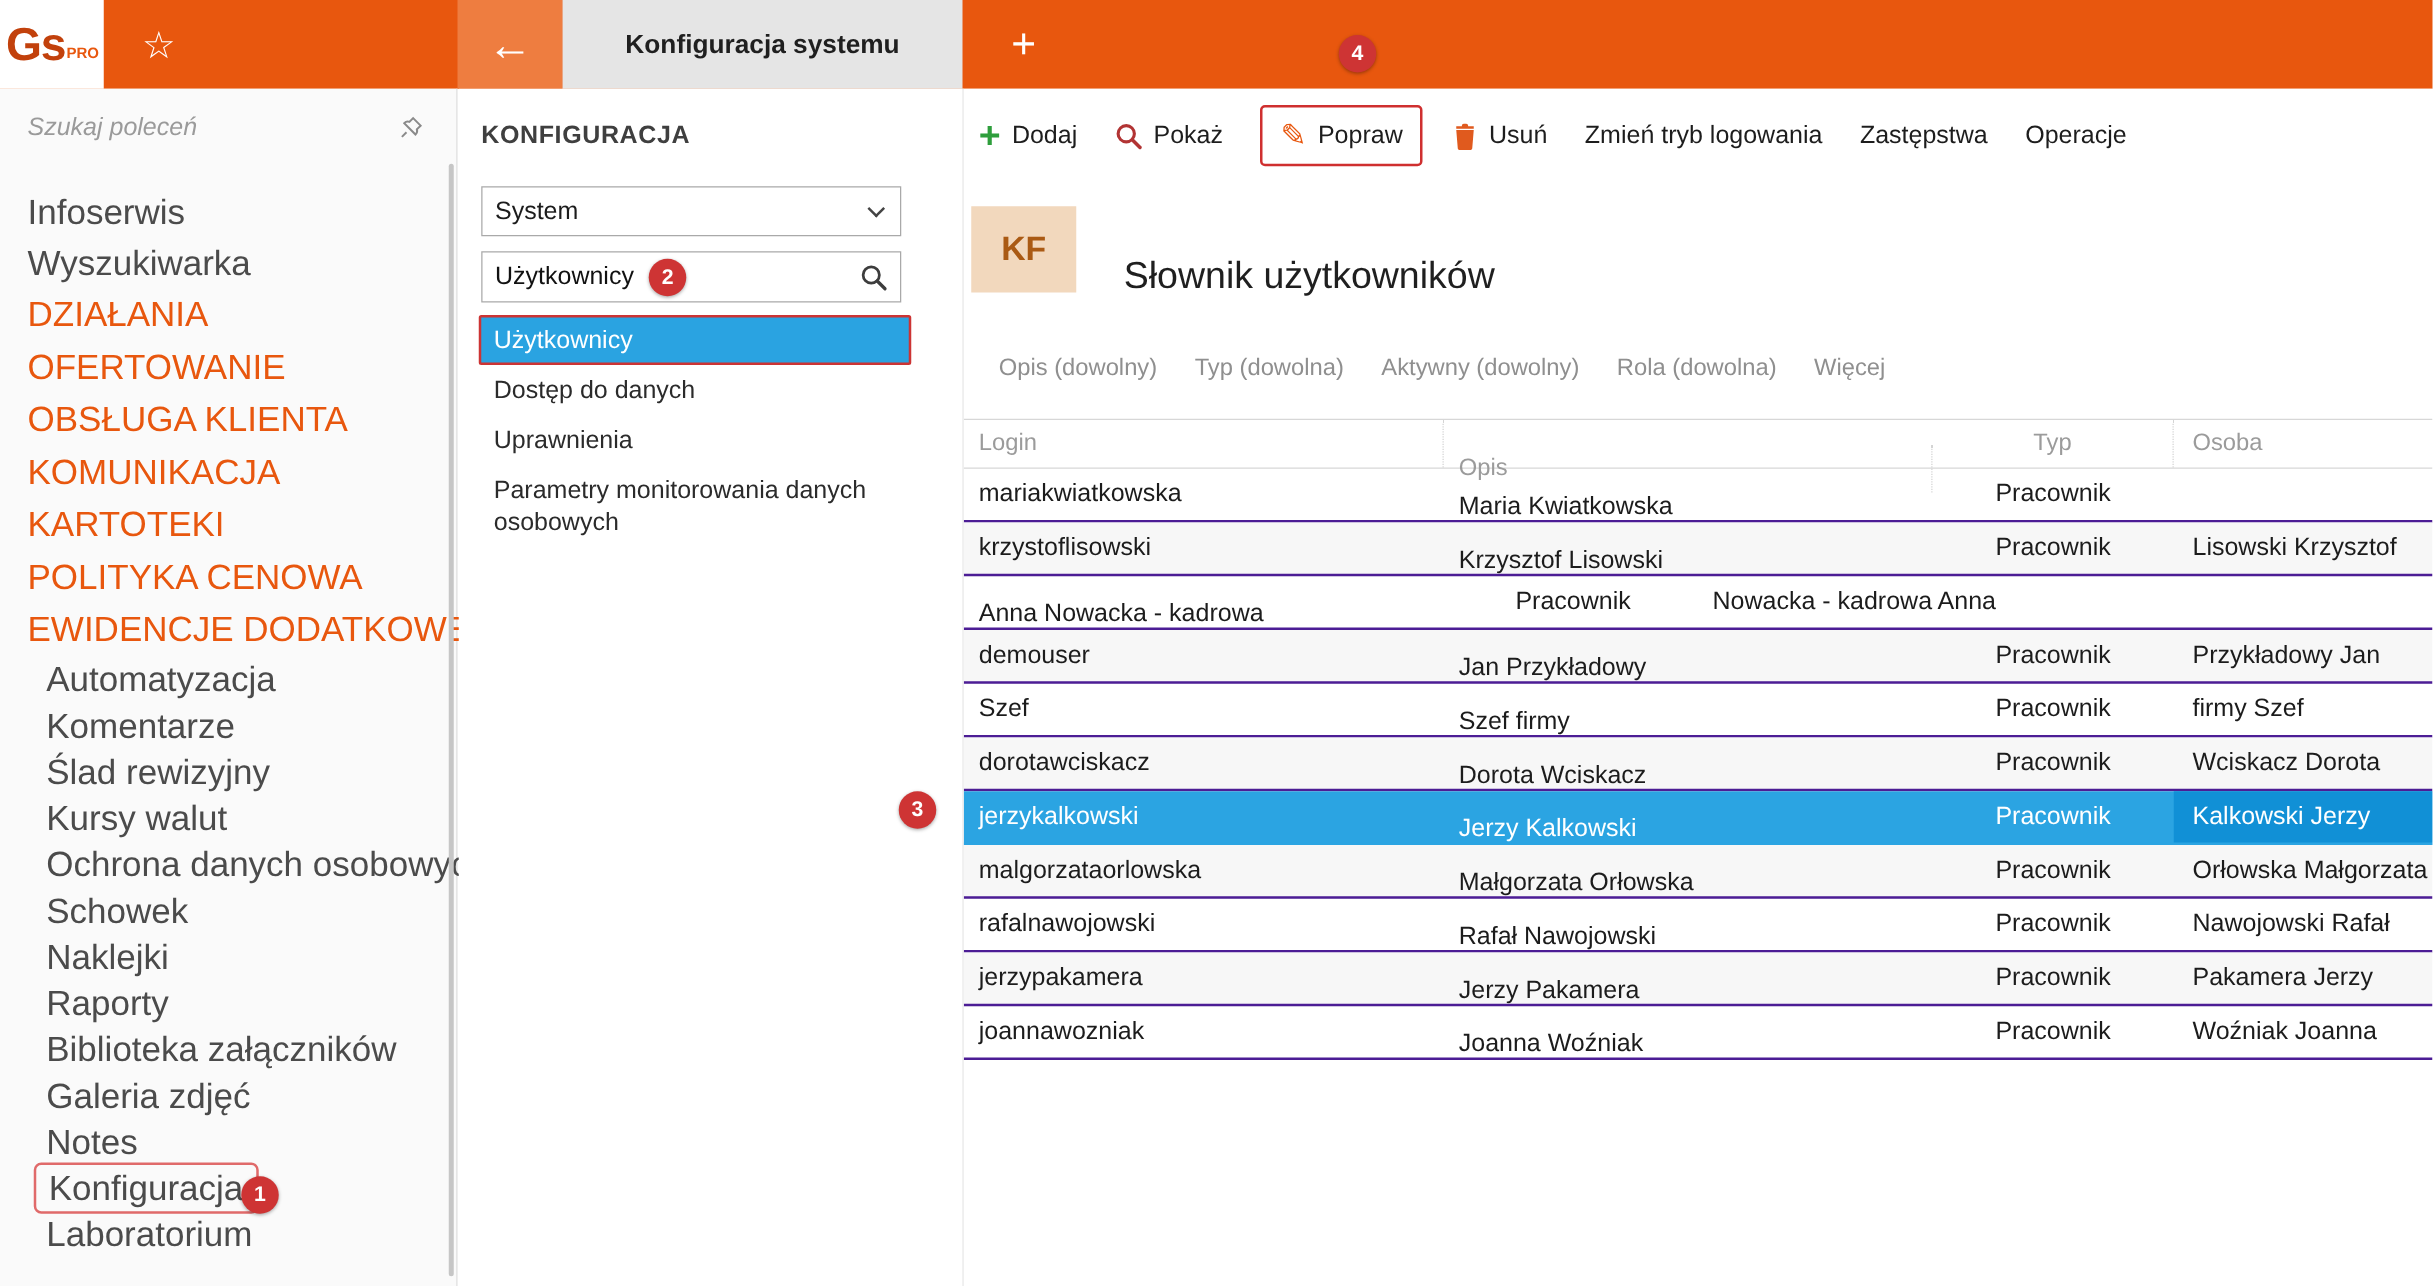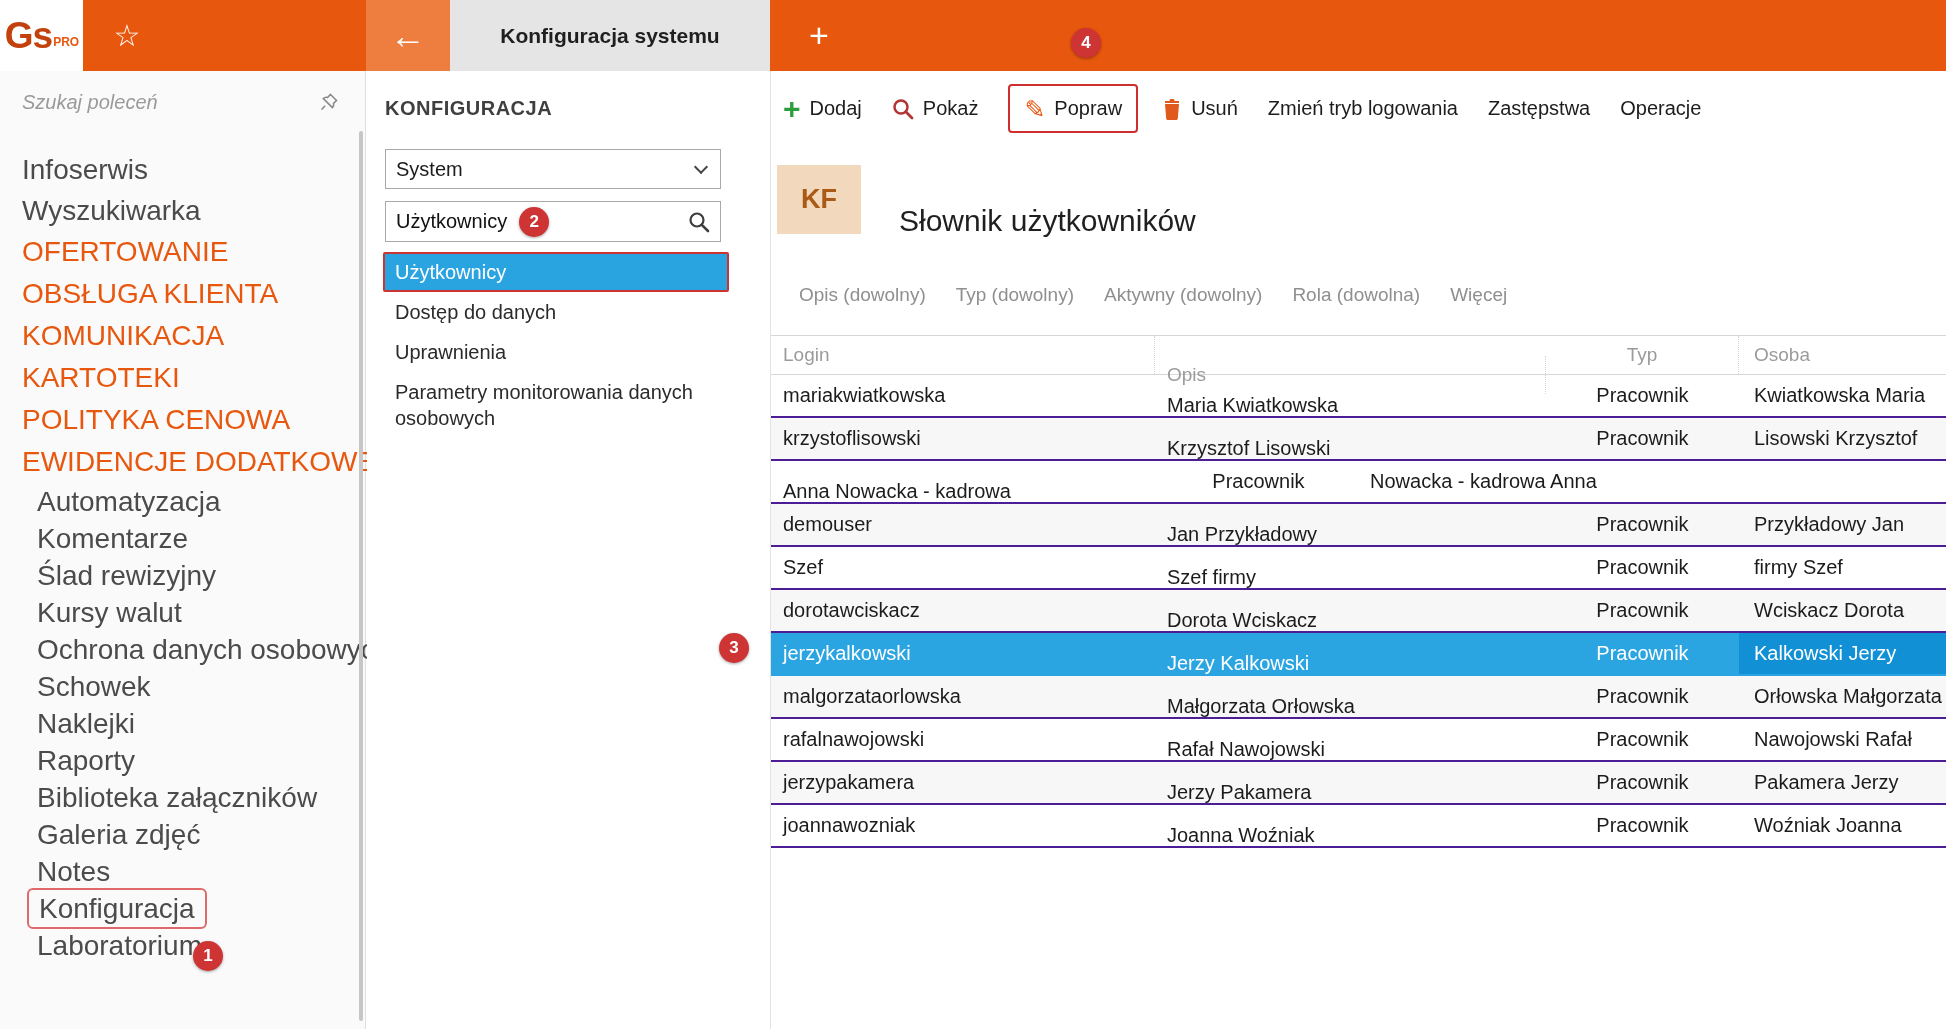--- a/index.html
+++ b/index.html
@@ -113,20 +113,21 @@
   <div class="search-row">
     <span class="search-placeholder">Szukaj poleceń</span>
     <svg width="20" height="20" viewBox="0 0 20 20">
       <path d="M11.5 2.5 L17.5 8.5 L14.5 11.5 C15 13 14.5 14.6 13.4 15.6 L4.4 6.6 C5.4 5.5 7 5 8.5 5.5 Z" fill="none" stroke="#8a8a8a" stroke-width="1.6"></path>
       <line x1="6.2" y1="13.8" x2="2.5" y2="17.5" stroke="#8a8a8a" stroke-width="1.6"></line>
     </svg>
   </div>
   <ul class="side-list">
     <li class="side-item">Infoserwis</li>
     <li class="side-item">Wyszukiwarka</li>
+    <li class="side-item cat">DZIAŁANIA</li>
     <li class="side-item cat">OFERTOWANIE</li>
     <li class="side-item cat">OBSŁUGA KLIENTA</li>
     <li class="side-item cat">KOMUNIKACJA</li>
     <li class="side-item cat">KARTOTEKI</li>
     <li class="side-item cat">POLITYKA CENOWA</li>
     <li class="side-item cat">EWIDENCJE DODATKOWE</li>
     <li class="side-item sub">Automatyzacja</li>
     <li class="side-item sub">Komentarze</li>
     <li class="side-item sub">Ślad rewizyjny</li>
     <li class="side-item sub">Kursy walut</li>
@@ -200,39 +201,38 @@
     </div>
   </div>
 
   <div class="page-head">
     <div class="kf-badge">KF</div>
     <div class="page-title">Słownik użytkowników</div>
   </div>
 
   <div class="filters">
     <span>Opis (dowolny)</span>
-    <span>Typ (dowolny)</span>
+    <span>Typ (dowolna)</span>
     <span>Aktywny (dowolny)</span>
     <span>Rola (dowolna)</span>
     <span>Więcej</span>
   </div>
 
   <div class="grid">
     <div class="thead">
       <div class="c-login">Login</div>
       <div class="c-opis">Opis</div>
       <div class="c-typ">Typ</div>
       <div class="c-osoba">Osoba</div>
     </div>
     <div>
       <div class="trow">
         <div class="c-login">mariakwiatkowska</div>
         <div class="c-opis">Maria Kwiatkowska</div>
         <div class="c-typ">Pracownik</div>
-        <div class="c-osoba">Kwiatkowska Maria</div>
       </div>
       <div class="trow">
         <div class="c-login">krzystoflisowski</div>
         <div class="c-opis">Krzysztof Lisowski</div>
         <div class="c-typ">Pracownik</div>
         <div class="c-osoba">Lisowski Krzysztof</div>
       </div>
       <div class="trow">
         <div class="c-opis">Anna Nowacka - kadrowa</div>
         <div class="c-typ">Pracownik</div>

